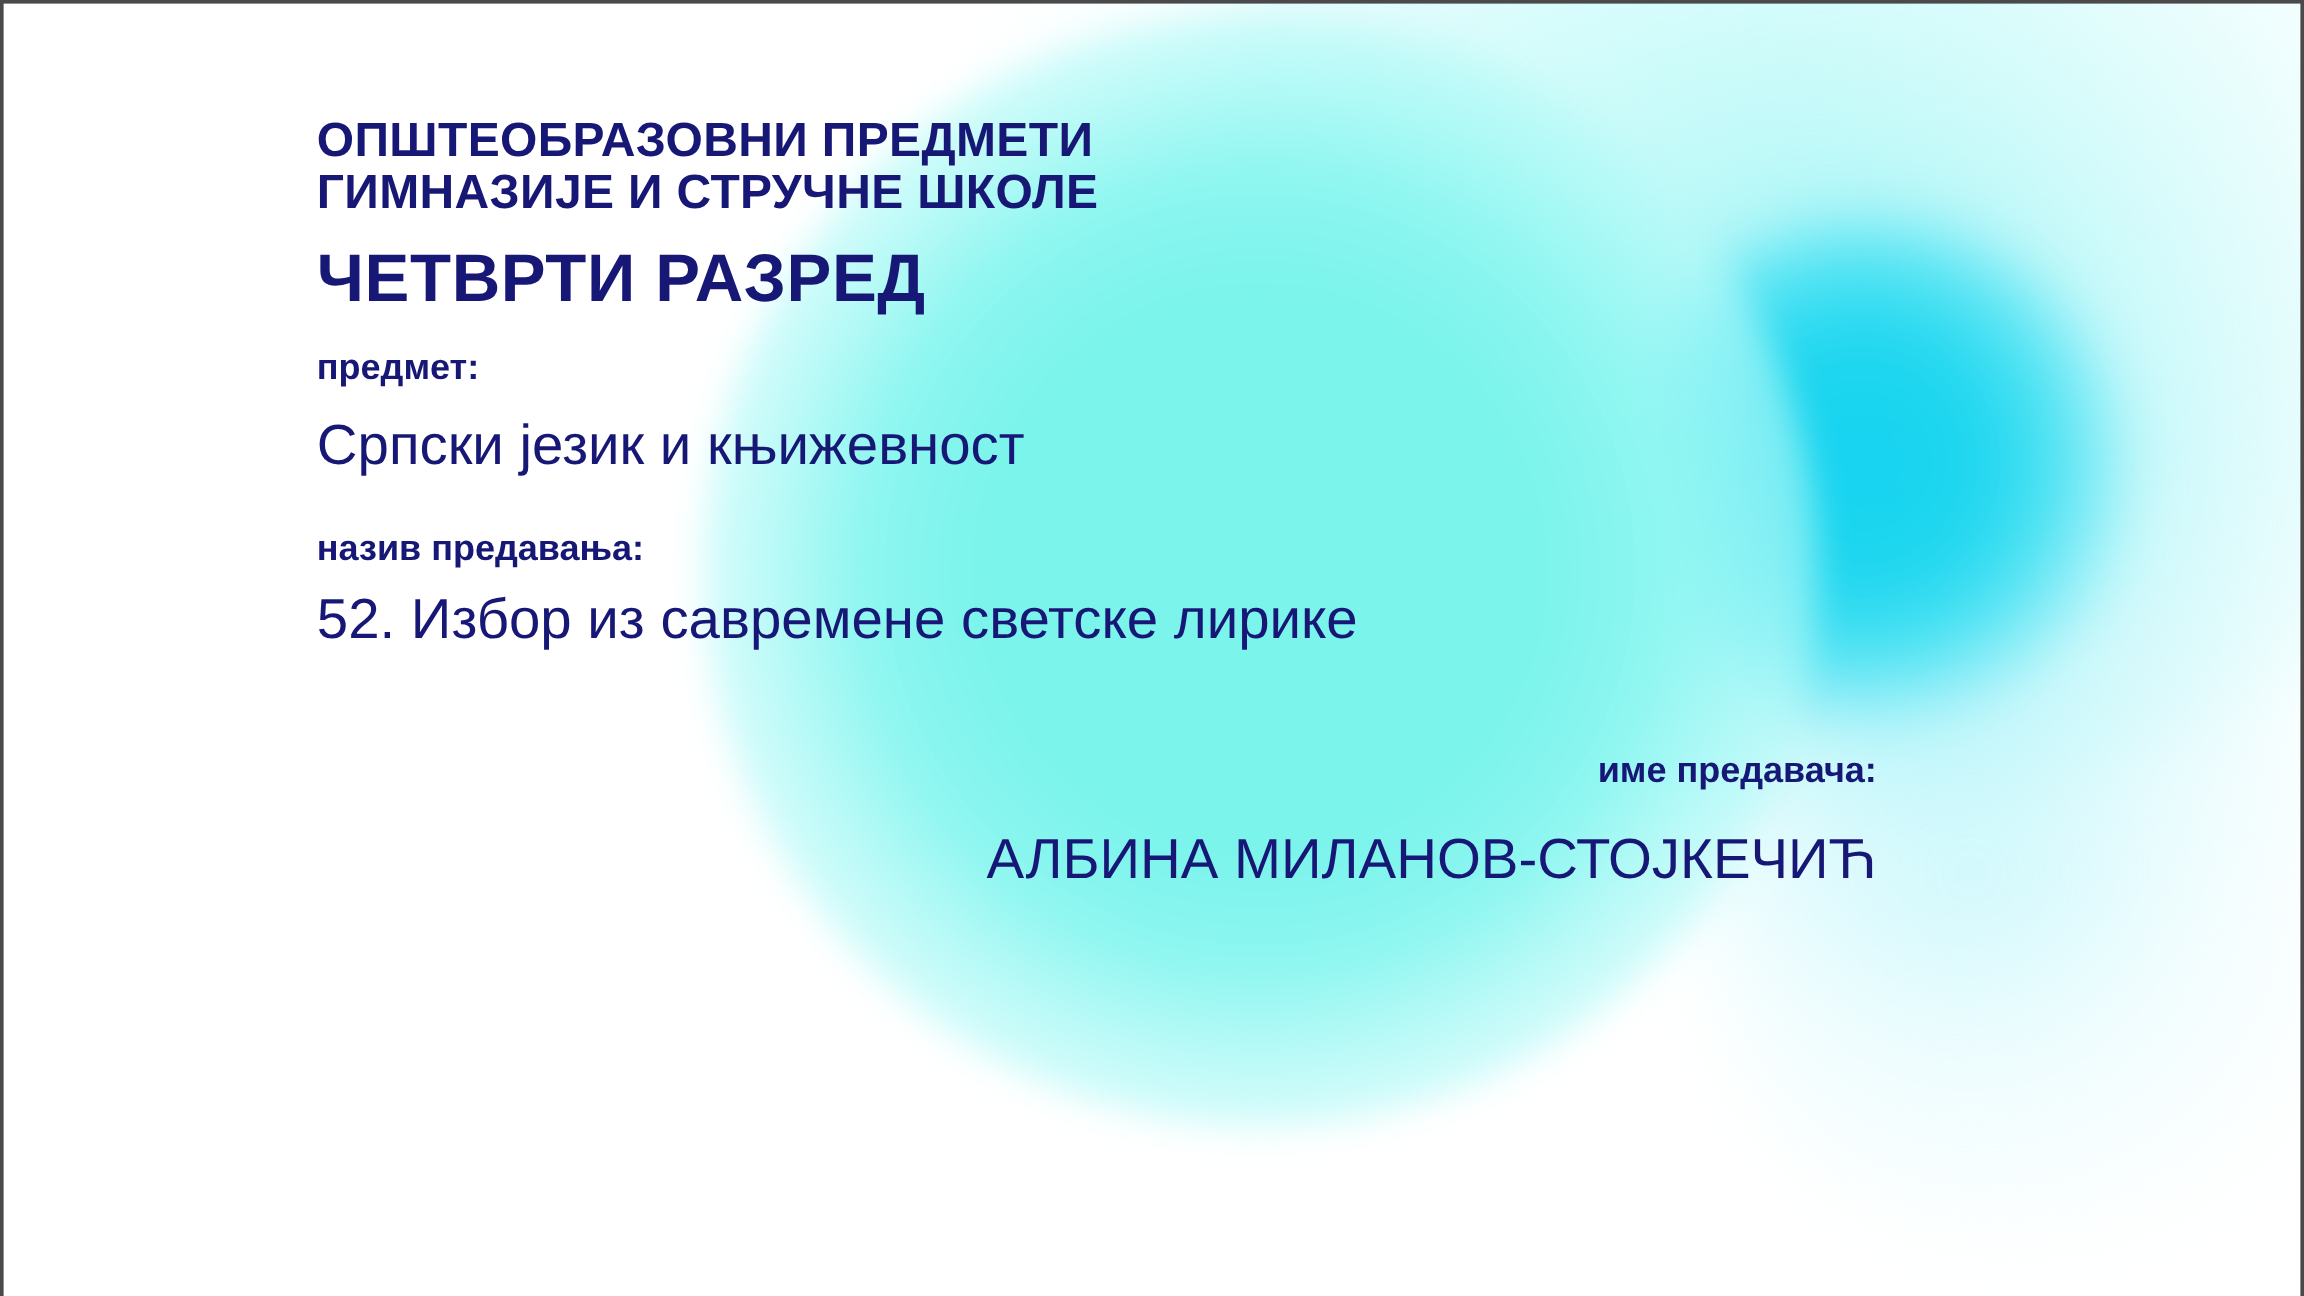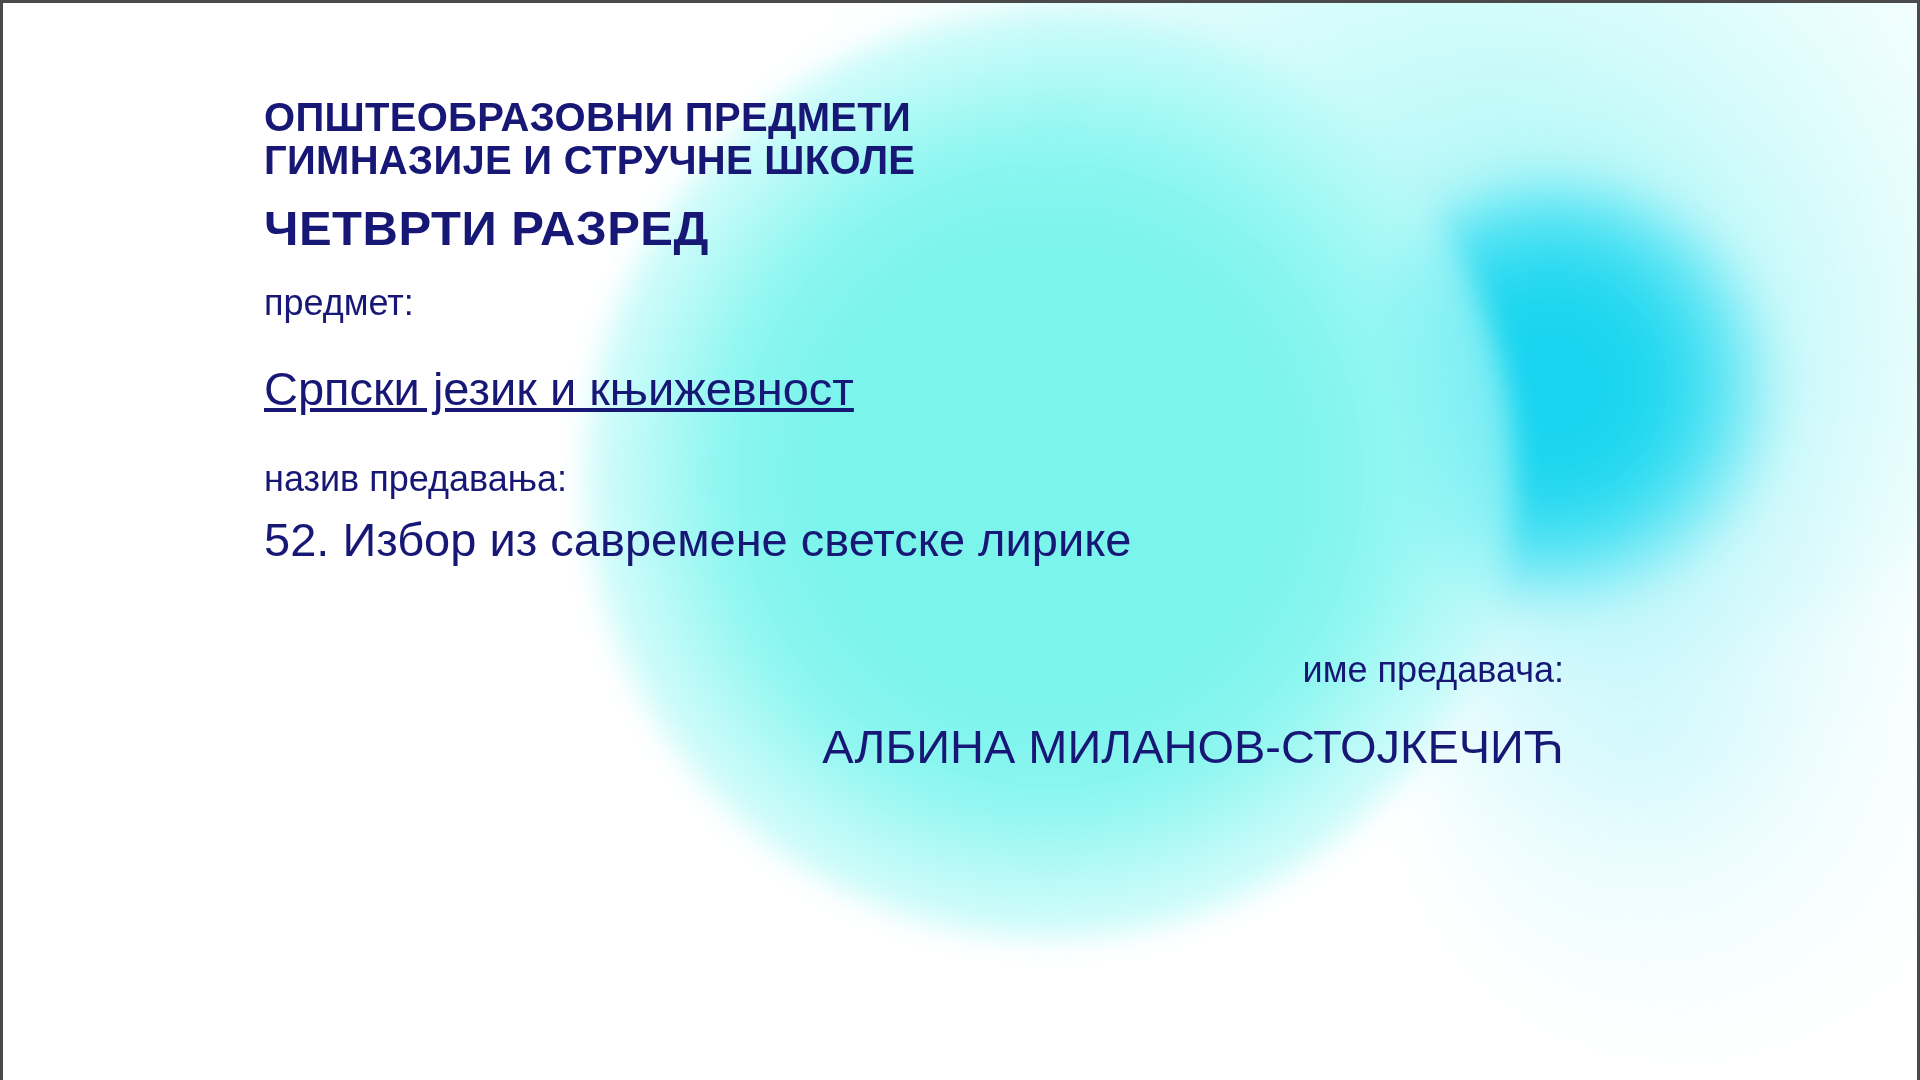--- a/index.html
+++ b/index.html
@@ -134,44 +134,44 @@
 
   .eyebrow {
     font-size: 40px;
     font-weight: 700;
     line-height: 1.08;
     letter-spacing: 0.3px;
     white-space: nowrap;
   }
 
   .grade {
-    font-size: 49px;
+    font-size: 56px;
     font-weight: 800;
     line-height: 1.0;
     letter-spacing: 0.5px;
     margin-top: 22px;
     white-space: nowrap;
   }
 
   .field-label {
-    font-size: 36px;
-    font-weight: 400;
+    font-size: 30px;
+    font-weight: 700;
     line-height: 1.1;
     white-space: nowrap;
   }
 
   .field-value {
     font-size: 47px;
     font-weight: 400;
     line-height: 1.1;
     white-space: nowrap;
   }
 
   .group-subject { margin-top: 30px; }
-  .group-subject .field-value { margin-top: 40px; text-decoration: underline; }
+  .group-subject .field-value { margin-top: 22px; }
 
   .group-lecture { margin-top: 44px; }
   .group-lecture .field-value { margin-top: 16px; }
 
   .group-lecturer { margin-top: 84px; text-align: right; }
   .group-lecturer .field-value { margin-top: 31px; }
 
   
   .edge {
     position: absolute;

